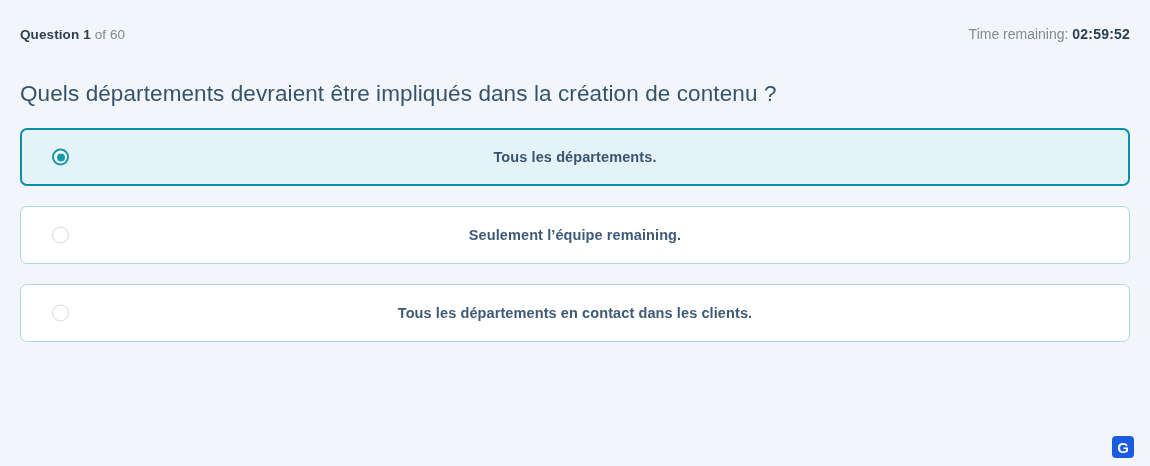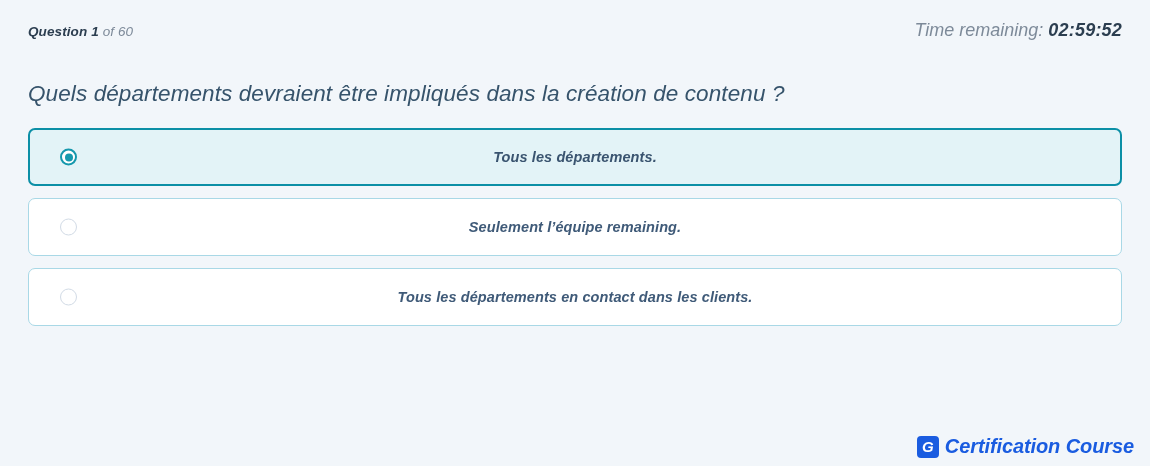--- a/index.html
+++ b/index.html
@@ -14,22 +14,21 @@
     overflow: hidden;
     position: relative;
   }
 
   .quiz-wrap {
     position: absolute;
     left: 0; top: 0;
     width: 1150px;
     height: 466px;
     box-sizing: border-box;
-    padding: 0 28px;
-    font-style: italic;
+    padding: 0 20px;
   }
 
   
   .quiz-header {
     display: flex;
     align-items: baseline;
     justify-content: space-between;
     height: 44px;
     padding-top: 20px;
     box-sizing: border-box;
@@ -42,23 +41,24 @@
   }
   .q-counter .q-strong {
     font-weight: bold;
     color: #2c3e50;
   }
   .q-counter .q-rest {
     font-weight: normal;
     color: #7d8a99;
   }
   .timer {
-    font-size: 18px;
+    font-size: 14px;
     color: #7d8a99;
     white-space: nowrap;
+    margin-top: 6px;
   }
   .timer .timer-value {
     font-weight: bold;
     color: #2c3e50;
     letter-spacing: .2px;
   }
 
   
   .question-title {
     margin-top: 36px;
@@ -67,21 +67,21 @@
     font-weight: normal;
     letter-spacing: .1px;
     line-height: 1.25;
   }
 
   
   .options {
     margin-top: 20px;
     display: flex;
     flex-direction: column;
-    gap: 12px;
+    gap: 20px;
   }
   .option-row {
     position: relative;
     height: 58px;
     box-sizing: border-box;
     border-radius: 7px;
     background: #ffffff;
     border: 1px solid #a9d8e6;
     display: flex;
     align-items: center;
@@ -204,16 +204,15 @@
       <span class="radio">
         
       </span>
       <span class="option-label">Tous les départements en contact dans les clients.</span>
     </div>
 
   </div>
 
   <div class="footer-logo">
     <span class="logo-mark">G</span>
-    <span class="logo-text">Certification Course</span>
   </div>
 
 </div>
 
 </body></html>

